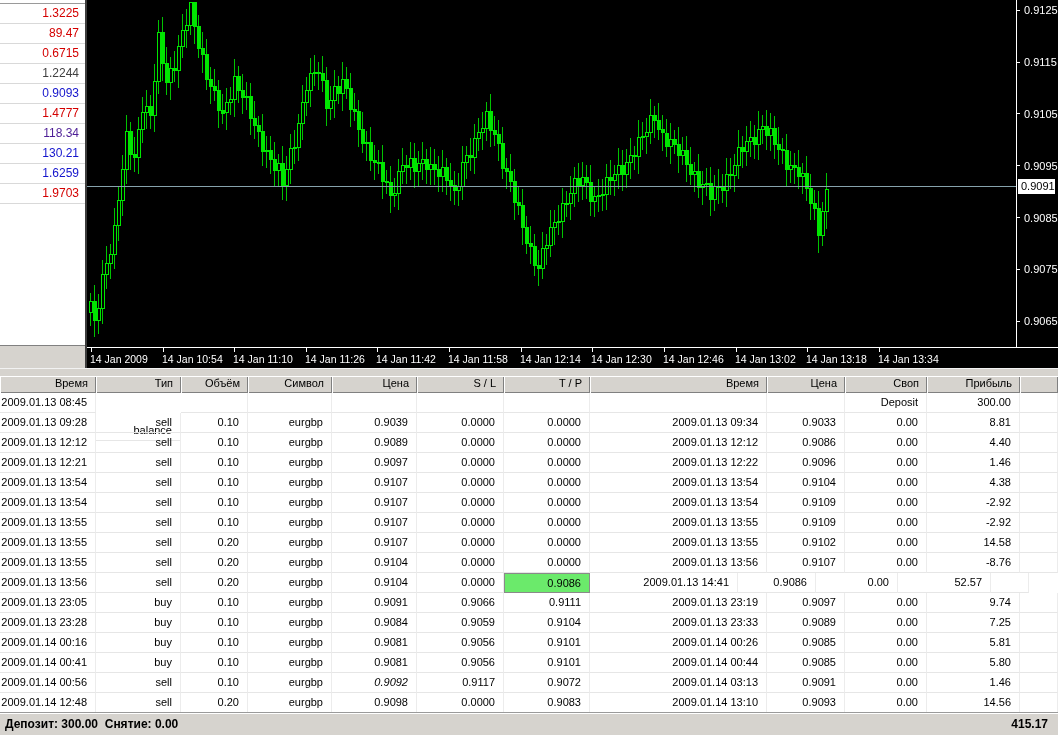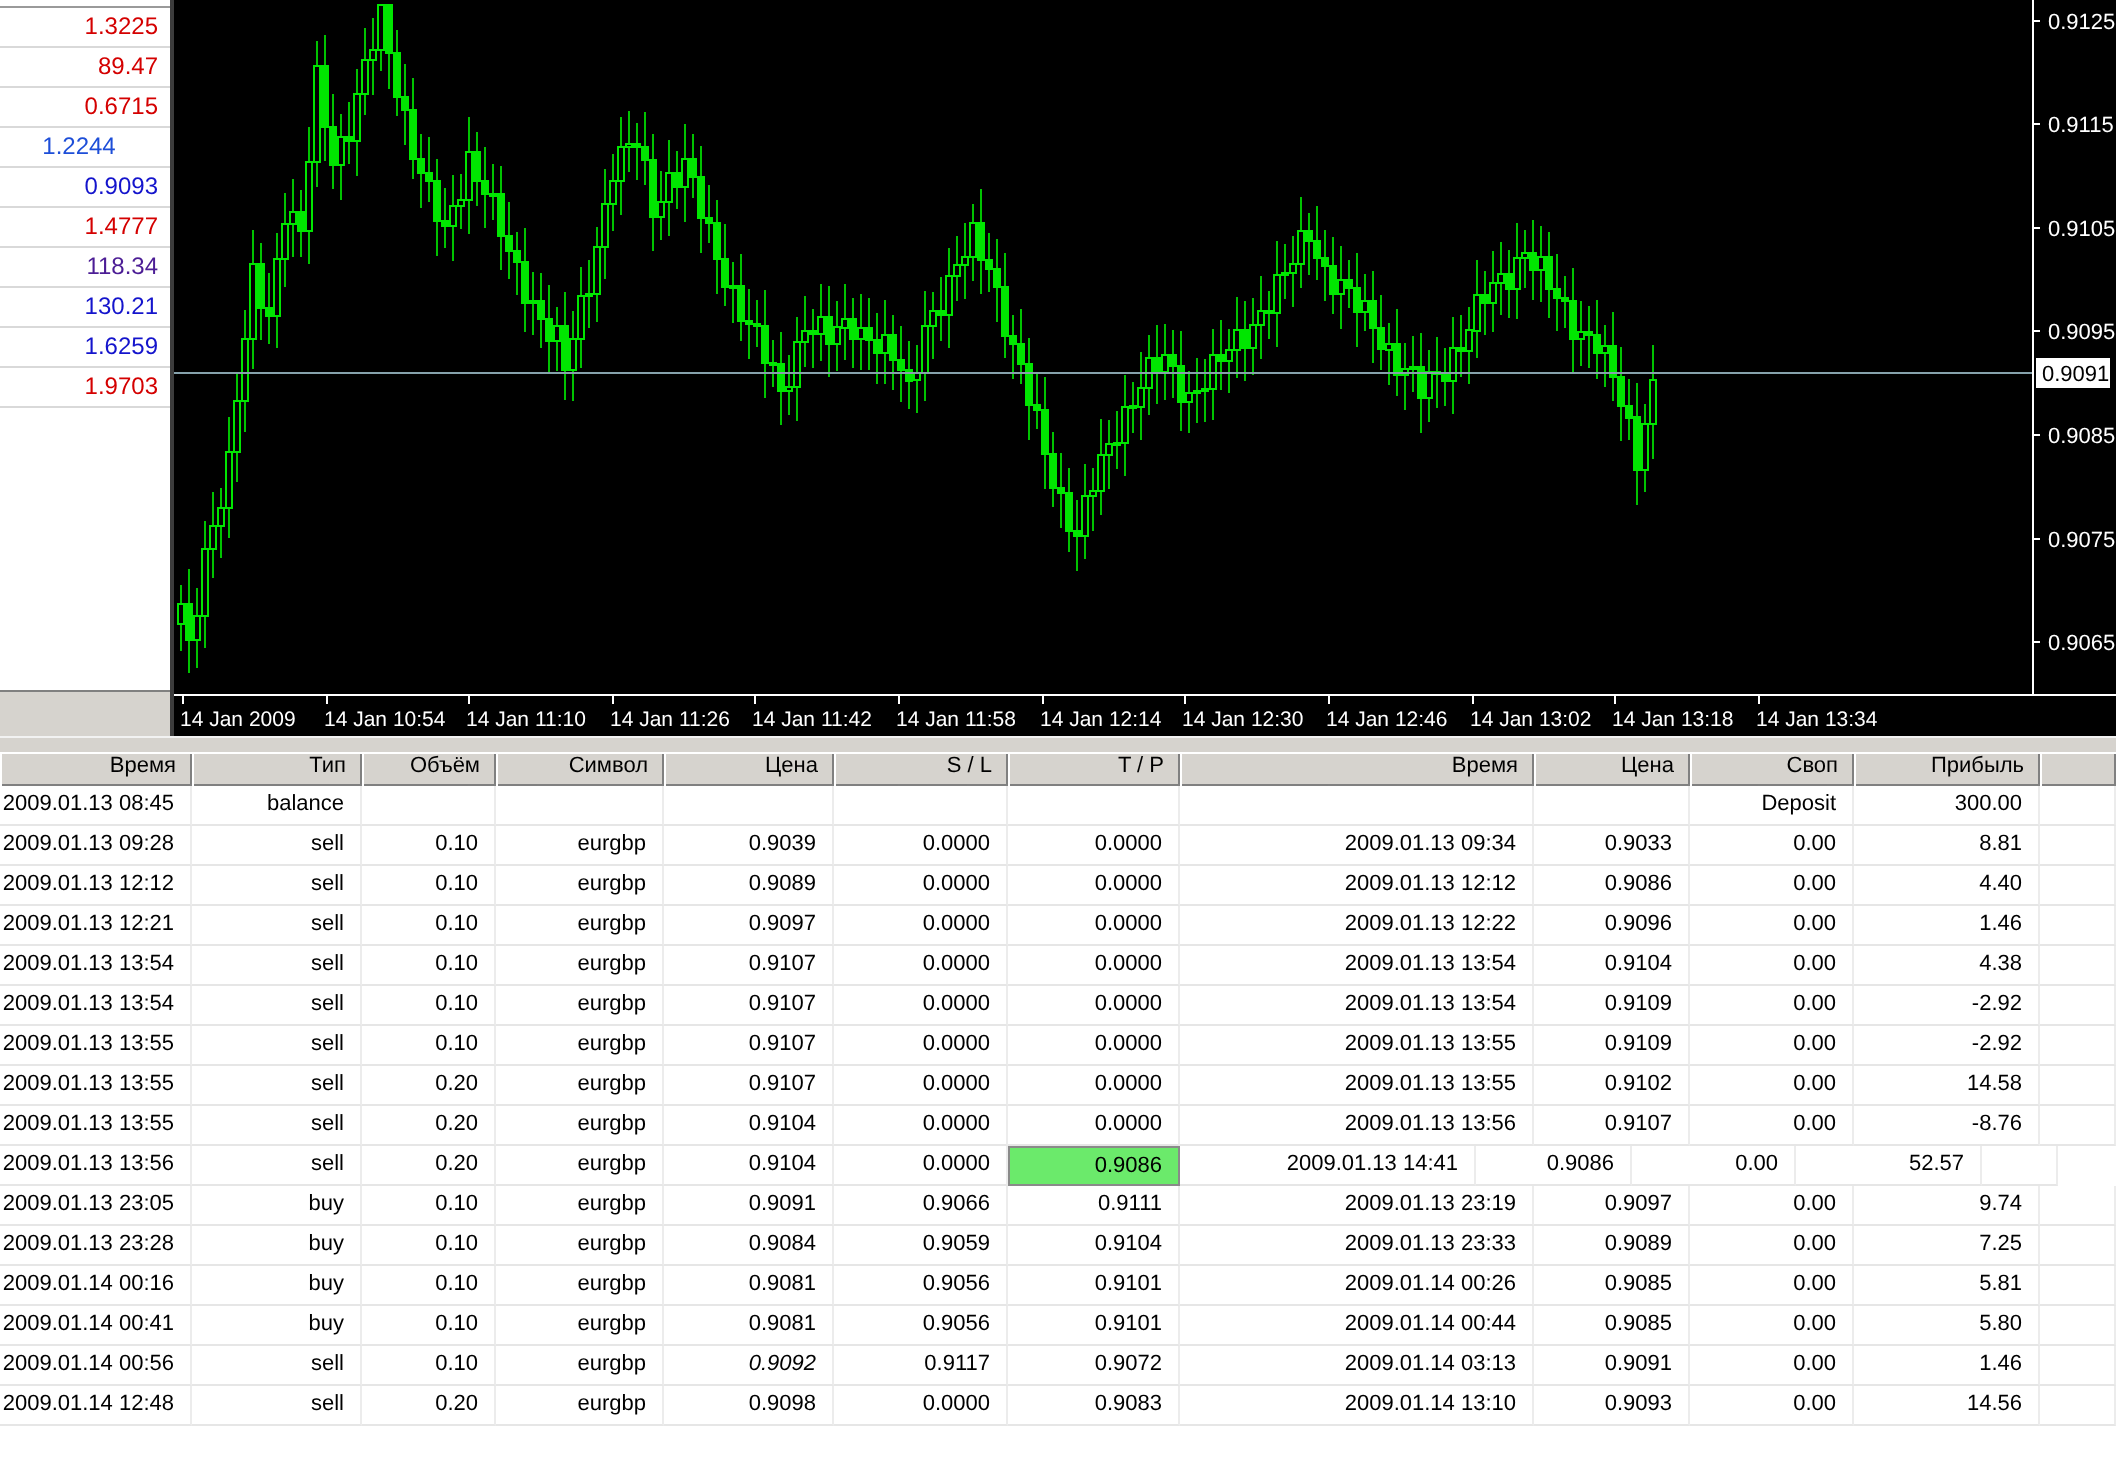--- a/index.html
+++ b/index.html
@@ -50,21 +50,21 @@
 <div id="app">
 
   <div id="top">
 
     <div id="market-watch">
       <div id="mw-topline"></div>
       <div id="mw-rows">
           <div class="mw-row" style="color: rgb(212, 0, 0);">1.3225</div>
           <div class="mw-row" style="color: rgb(212, 0, 0);">89.47</div>
           <div class="mw-row" style="color: rgb(212, 0, 0);">0.6715</div>
-          <div class="mw-row" style="color: #1d4ed8; text-align: center;">1.2244</div>
+          <div class="mw-row" style="color: #404040;">1.2244</div>
           <div class="mw-row" style="color: rgb(20, 20, 204);">0.9093</div>
           <div class="mw-row" style="color: rgb(212, 0, 0);">1.4777</div>
           <div class="mw-row" style="color: #4c1d95;">118.34</div>
           <div class="mw-row" style="color: rgb(20, 20, 204);">130.21</div>
           <div class="mw-row" style="color: rgb(20, 20, 204);">1.6259</div>
           <div class="mw-row" style="color: rgb(212, 0, 0);">1.9703</div>
         </div>
       <div id="mw-bottom"></div>
     </div>
 
@@ -510,21 +510,21 @@
       <div class="hcell" style="width: 86px;">T / P</div>
       <div class="hcell" style="width: 177px;">Время</div>
       <div class="hcell" style="width: 78px;">Цена</div>
       <div class="hcell" style="width: 82px;">Своп</div>
       <div class="hcell" style="width: 93px;">Прибыль</div>
       <div class="hcell" style="width: 38px;"></div>
     </div>
   <div id="orders-body">
       <div class="trow">
         <div class="tcell" style="width: 96px;">2009.01.13 08:45</div>
-        <div class="tcell" style="width: 85px;">balance</div>
+        <div class="tcell" style="width: 85px; margin-top: 28px;">balance</div>
         <div class="tcell" style="width: 67px;"></div>
         <div class="tcell" style="width: 84px;"></div>
         <div class="tcell" style="width: 85px;"></div>
         <div class="tcell" style="width: 87px;"></div>
         <div class="tcell" style="width: 86px;"></div>
         <div class="tcell" style="width: 177px;"></div>
         <div class="tcell" style="width: 78px;"></div>
         <div class="tcell" style="width: 82px;">Deposit</div>
         <div class="tcell" style="width: 93px;">300.00</div>
         <div class="tcell" style="width: 38px;"></div>
@@ -734,14 +734,18 @@
         <div class="tcell" style="width: 87px;">0.0000</div>
         <div class="tcell" style="width: 86px;">0.9083</div>
         <div class="tcell" style="width: 177px;">2009.01.14 13:10</div>
         <div class="tcell" style="width: 78px;">0.9093</div>
         <div class="tcell" style="width: 82px;">0.00</div>
         <div class="tcell" style="width: 93px;">14.56</div>
         <div class="tcell" style="width: 38px;"></div>
       </div>
     </div>
 
+  <div id="status-bar">
+    <span id="status-left">Депозит: 300.00  Снятие: 0.00</span>
+    <span id="status-right">415.17</span>
+  </div>
 
 </div>
 
 </body></html>

